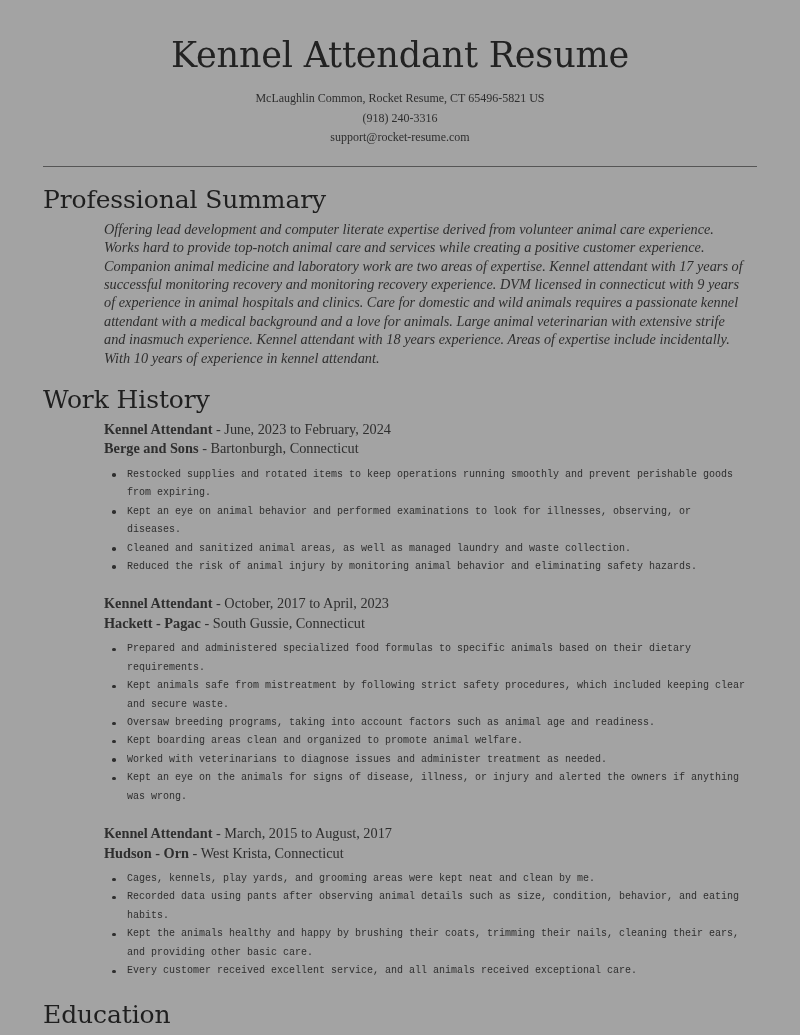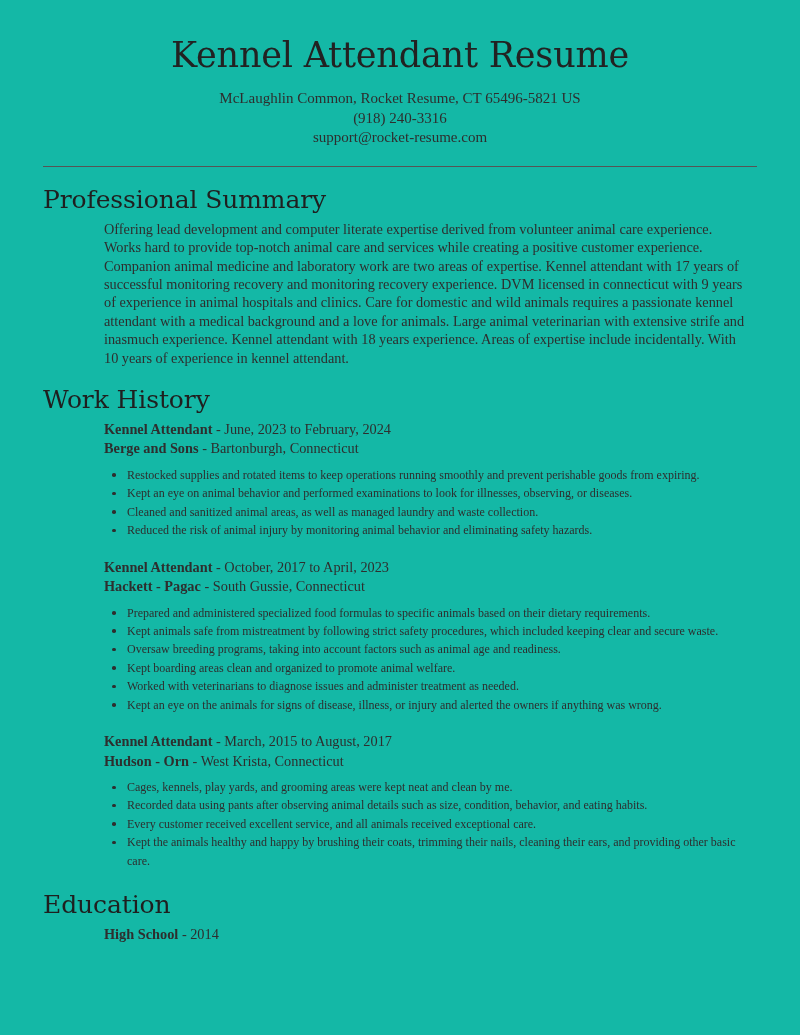--- a/index.html
+++ b/index.html
@@ -10,21 +10,21 @@
   }
   body {
     font-family: "Liberation Serif", "DejaVu Serif", serif;
     color: #2e2e2e;
     -webkit-font-smoothing: antialiased;
   }
   .page {
     position: relative;
     width: 800px;
     height: 1035px;
-    background: #14b8a6;
+    background: #a3a3a3;
     overflow: hidden;
     box-sizing: border-box;
   }
 
   
   .header {
     padding-top: 36px;
     text-align: center;
   }
   .resume-title {
@@ -32,21 +32,21 @@
     font-size: 35px;
     font-weight: 400;
     letter-spacing: -0.2px;
     line-height: 1.12;
     color: #222222;
     margin: 0;
     padding: 0;
   }
   .contact-block {
     margin-top: 14px;
-    font-size: 15px;
+    font-size: 12px;
     line-height: 19.5px;
     color: #2e2e2e;
   }
   .contact-line {
     display: block;
   }
 
   
   .header-rule {
     margin: 18px 43px 0 43px;
@@ -76,20 +76,21 @@
     padding-left: 61px;
   }
 
   
   .summary-text {
     font-size: 14.3px;
     line-height: 18.4px;
     text-align: left;
     margin: 0;
     padding-right: 8px;
+    font-style: italic;
   }
 
   
   .job {
     margin-bottom: 2px;
   }
   .job + .job {
     margin-top: 18px;
   }
   .job-line {
@@ -106,24 +107,25 @@
   .job-rest {
     font-weight: 400;
   }
   ul.bullets {
     list-style: none;
     margin: 7px 0 0 0;
     padding: 0;
   }
   ul.bullets li {
     position: relative;
-    font-size: 12px;
+    font-size: 10px;
     line-height: 18.4px;
     padding-left: 23px;
     margin: 0 8px 0 0;
+    font-family: Liberation Mono, monospace;
   }
   ul.bullets li::before {
     content: "";
     position: absolute;
     left: 8px;
     top: 7.5px;
     width: 3.5px;
     height: 3.5px;
     border-radius: 50%;
     background: #2e2e2e;
@@ -203,22 +205,22 @@
         <div class="job">
           <div class="job-line">
             <span class="job-strong">Kennel Attendant</span><span class="job-sep"> </span><span class="job-sep">-</span><span class="job-sep"> </span><span class="job-rest">March, 2015 to August, 2017</span>
           </div>
           <div class="job-line">
             <span class="job-strong">Hudson - Orn</span><span class="job-sep"> </span><span class="job-sep">-</span><span class="job-sep"> </span><span class="job-rest">West Krista, Connecticut</span>
           </div>
           <ul class="bullets">
             <li>Cages, kennels, play yards, and grooming areas were kept neat and clean by me.</li>
             <li>Recorded data using pants after observing animal details such as size, condition, behavior, and eating habits.</li>
+            <li>Kept the animals healthy and happy by brushing their coats, trimming their nails, cleaning their ears, and providing other basic care.</li>
             <li>Every customer received excellent service, and all animals received exceptional care.</li>
-            <li>Kept the animals healthy and happy by brushing their coats, trimming their nails, cleaning their ears, and providing other basic care.</li>
           </ul>
         </div>
 
       </div>
     </div>
 
     <div class="section">
       <h2 class="section-heading">Education</h2>
       <div class="section-body">
         <div class="edu-line">

